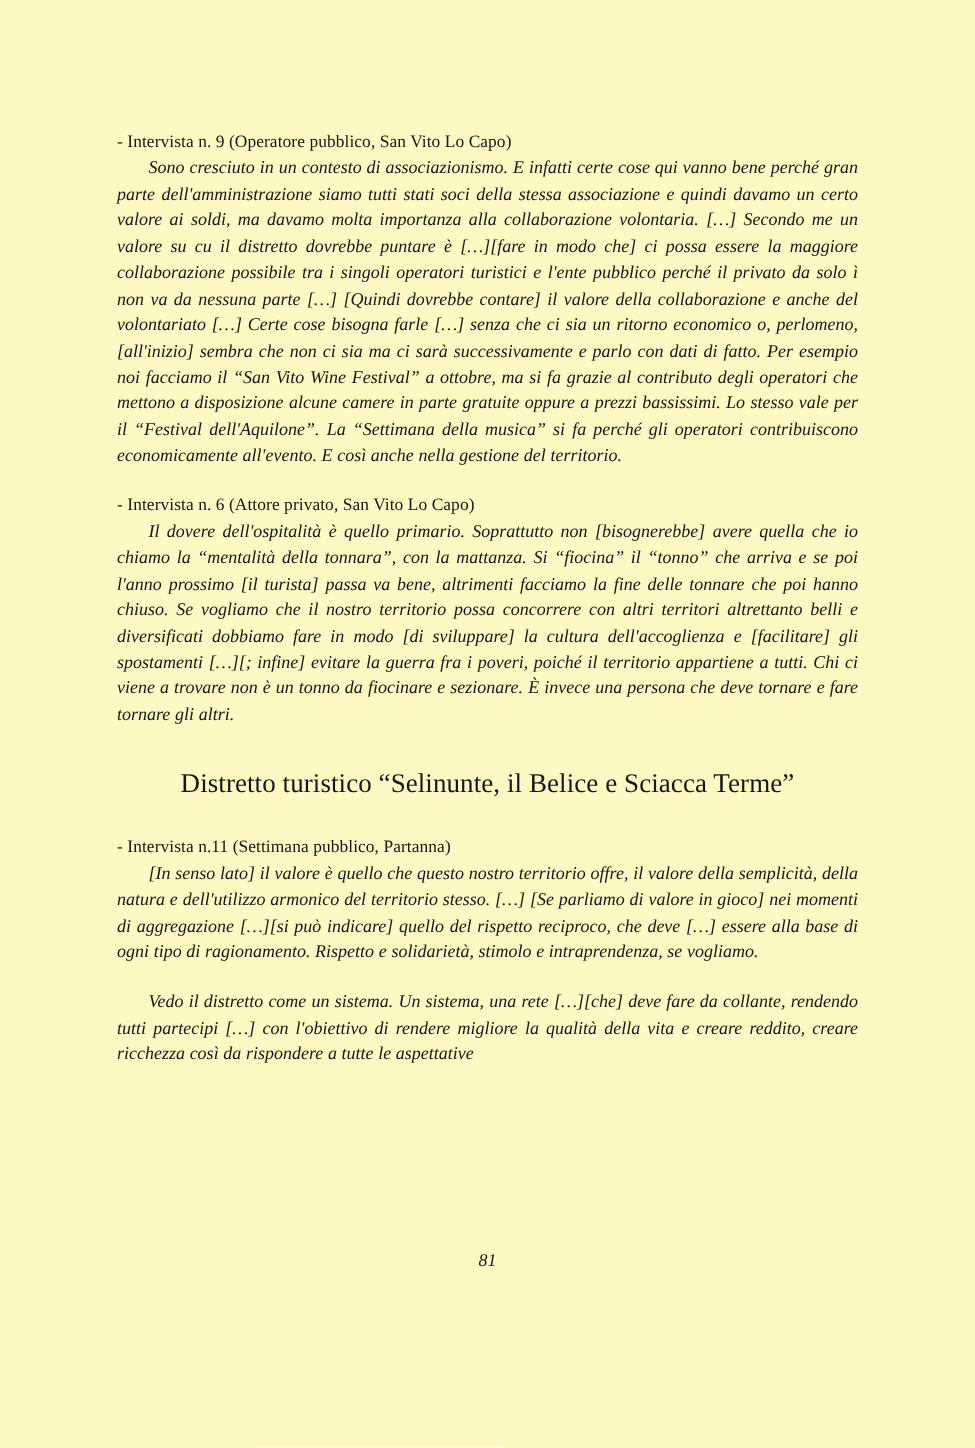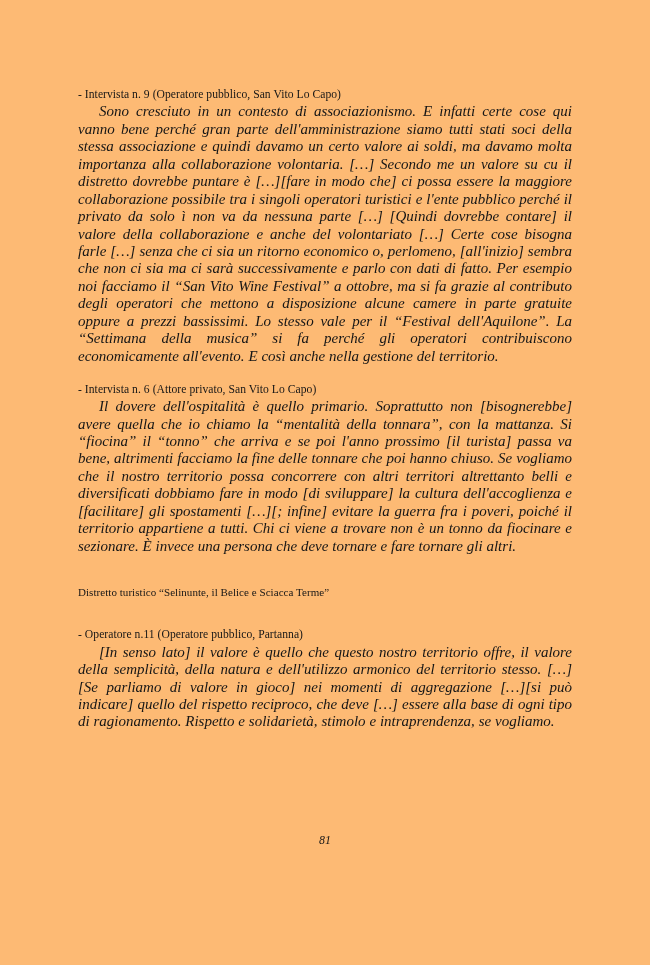--- a/index.html
+++ b/index.html
@@ -5,21 +5,21 @@
 <style>
   html, body {
     margin: 0;
     padding: 0;
     background: #ffffff;
   }
   .page {
     position: relative;
     width: 650px;
     height: 965px;
-    background: #fdba74;
+    background: #fef9c3;
     overflow: hidden;
     font-family: "Liberation Serif", "DejaVu Serif", serif;
     color: #161616;
   }
   .content {
     position: absolute;
     left: 78px;
     top: 86px;
     width: 494px;
   }
@@ -31,39 +31,39 @@
     line-height: 17.4px;
     letter-spacing: 0.05px;
     margin: 0;
     text-align: left;
     white-space: pre;
   }
 
   
   .quote-par {
     font-style: italic;
-    font-size: 15px;
+    font-size: 12px;
     line-height: 17.45px;
     margin: 0;
     text-align: justify;
     text-justify: inter-word;
     text-indent: 21px;
     hyphens: manual;
     word-spacing: 0.1px;
   }
 
   
   .section-heading {
     font-style: normal;
-    font-size: 11px;
+    font-size: 18px;
     line-height: 20px;
     margin: 0;
     font-weight: normal;
     letter-spacing: 0.05px;
-    text-align: left;
+    text-align: center;
   }
 
   
   .blk-gap-head  { height: 15.5px; }
   .blk-gap-sect  { height: 27px; }
   .blk-gap-sect2 { height: 24px; }
 
   .page-number {
     position: absolute;
     left: 0;
@@ -90,23 +90,24 @@
 
     <p class="interview-head">- Intervista n. 6 (Attore privato, San Vito Lo Capo)</p>
     <p class="quote-par">Il dovere dell'ospitalità è quello primario. Soprattutto non [bisognerebbe] avere quella che io chiamo la “mentalità della tonnara”, con la mattanza. Si “fiocina” il “tonno” che arriva e se poi l'anno prossimo [il turista] passa va bene, altrimenti facciamo la fine delle tonnare che poi hanno chiuso. Se vogliamo che il nostro territorio possa concorrere con altri territori altrettanto belli e diversificati dobbiamo fare in modo [di sviluppare] la cultura dell'accoglienza e [facilitare] gli spostamenti […][; infine] evitare la guerra fra i poveri, poiché il territorio appartiene a tutti. Chi ci viene a trovare non è un tonno da fiocinare e sezionare. È invece una persona che deve tornare e fare tornare gli altri.</p>
 
     <div class="blk-gap-sect"></div>
 
     <h2 class="section-heading">Distretto turistico “Selinunte, il Belice e Sciacca Terme”</h2>
 
     <div class="blk-gap-sect2"></div>
 
-    <p class="interview-head">- Operatore n.11 (Operatore pubblico, Partanna)</p>
+    <p class="interview-head">- Intervista n.11 (Settimana pubblico, Partanna)</p>
     <p class="quote-par">[In senso lato] il valore è quello che questo nostro territorio offre, il valore della semplicità, della natura e dell'utilizzo armonico del territorio stesso. […] [Se parliamo di valore in gioco] nei momenti di aggregazione […][si può indicare] quello del rispetto reciproco, che deve […] essere alla base di ogni tipo di ragionamento. Rispetto e solidarietà, stimolo e intraprendenza, se vogliamo.</p>
 
     <div class="blk-gap-head"></div>
 
+    <p class="quote-par">Vedo il distretto come un sistema. Un sistema, una rete […][che] deve fare da collante, rendendo tutti partecipi […] con l'obiettivo di rendere migliore la qualità della vita e creare reddito, creare ricchezza così da rispondere a tutte le aspettative</p>
 
   </div>
 
   <div class="page-number">81</div>
 
 </div>
 
 </body></html>

